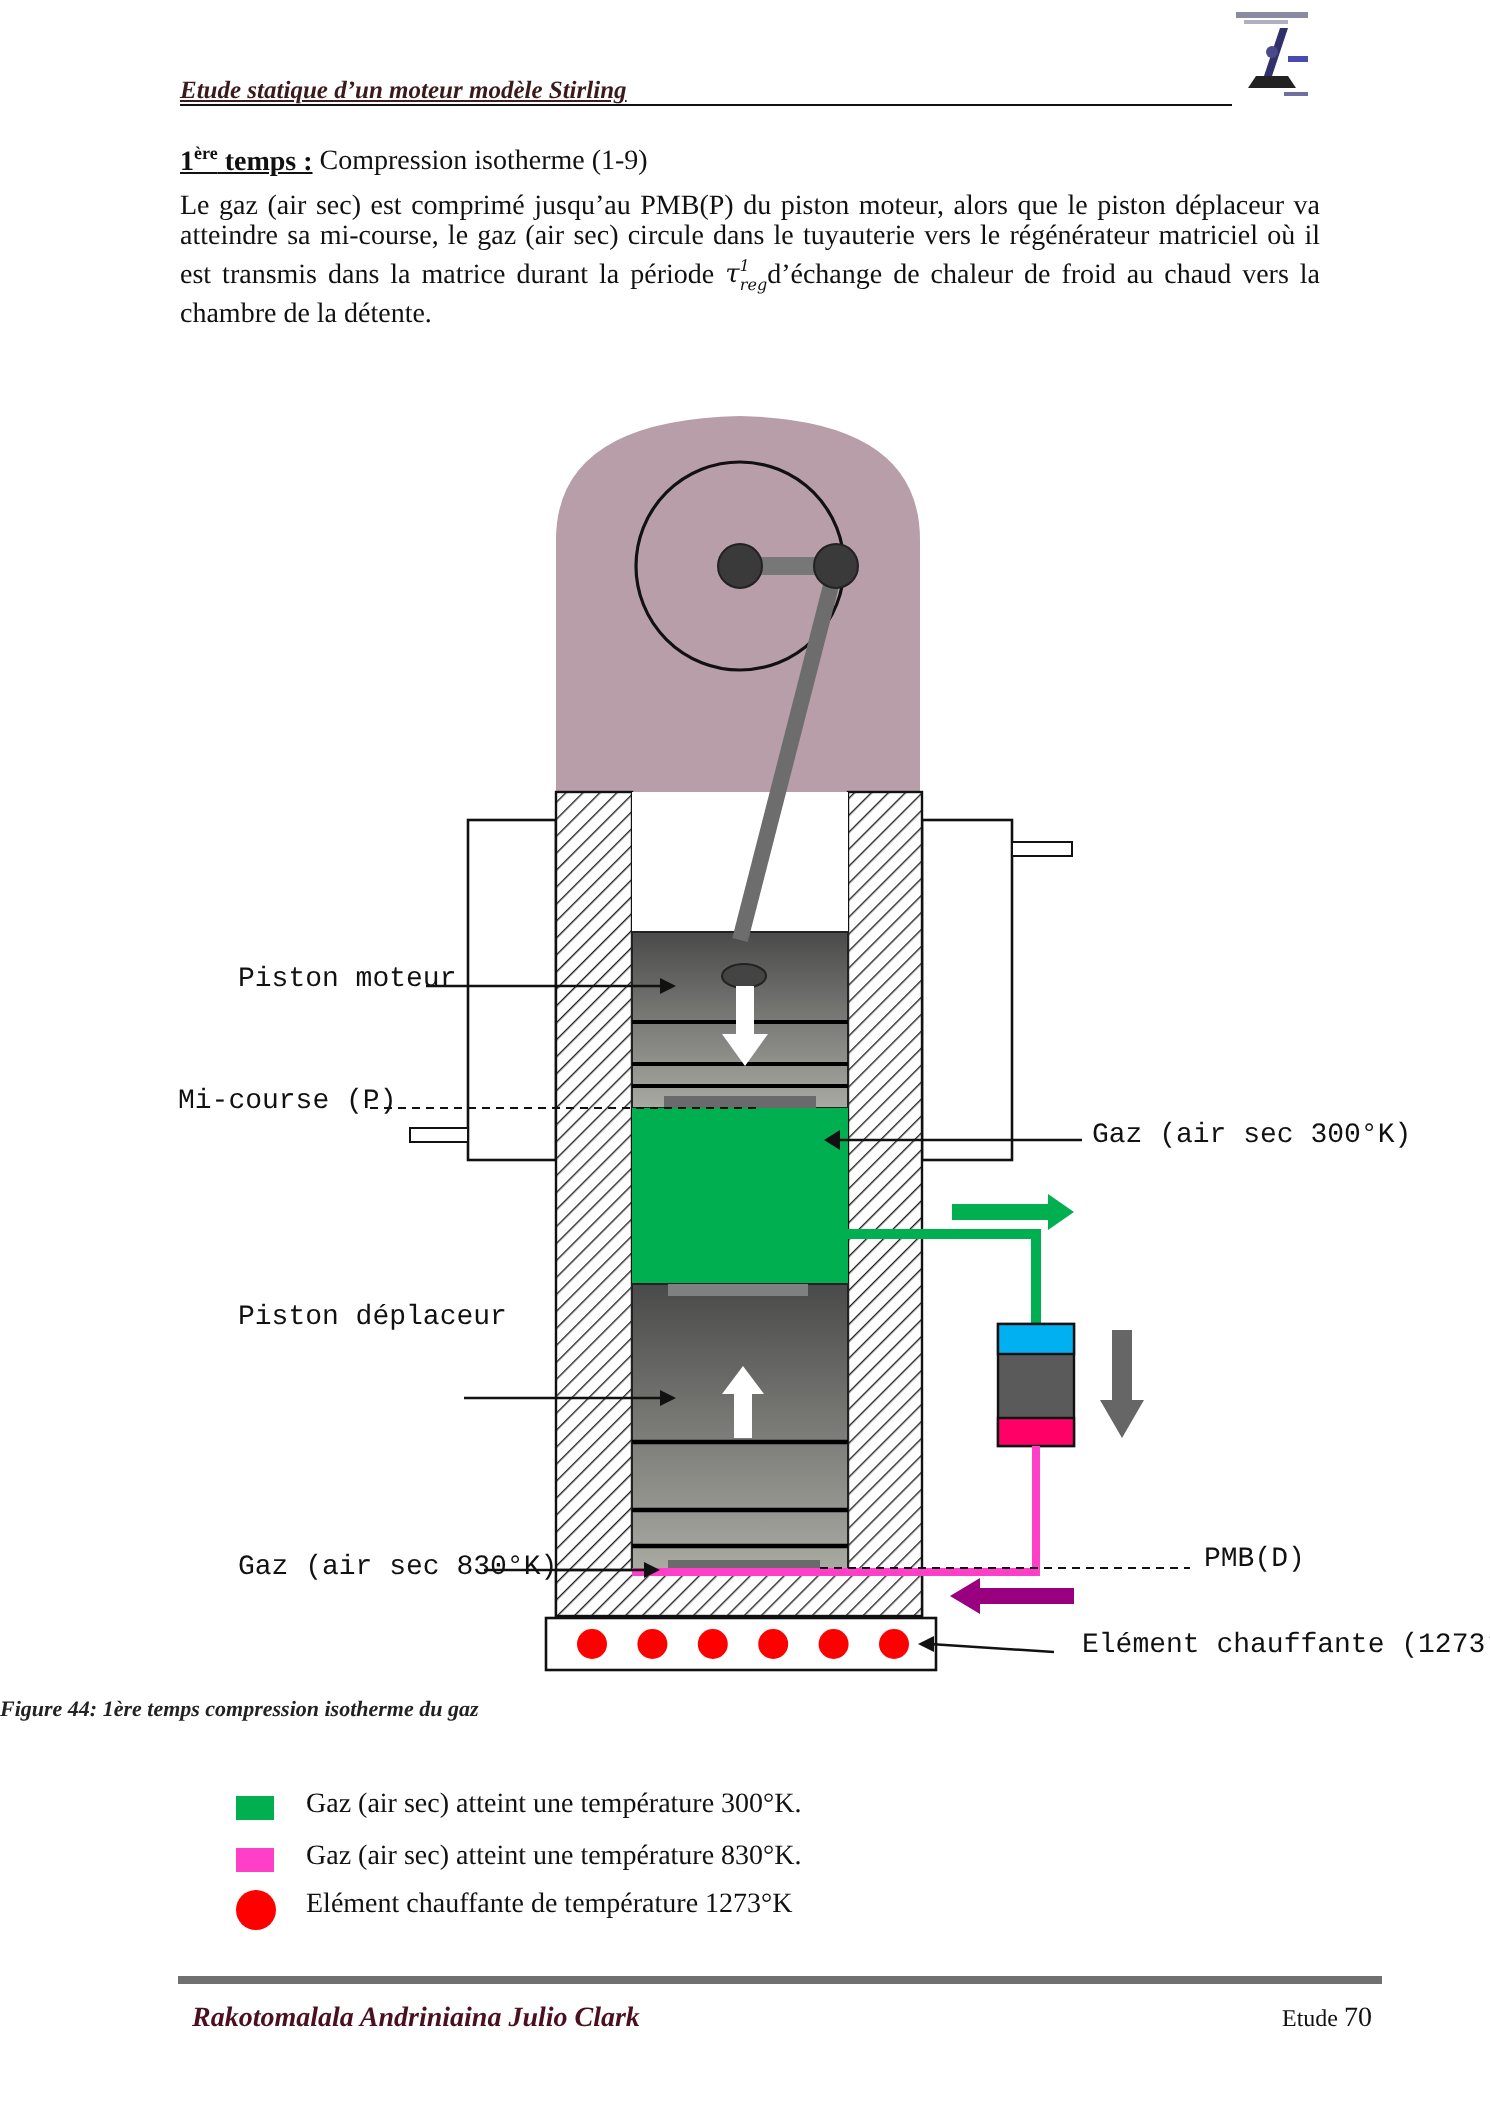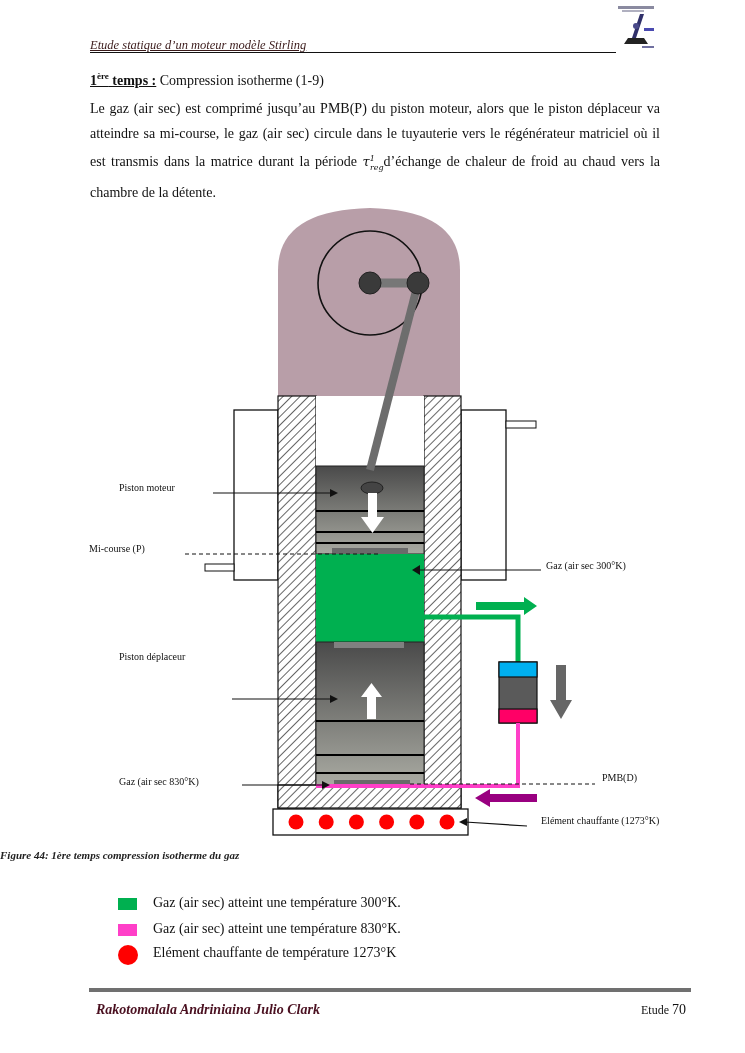--- a/index.html
+++ b/index.html
@@ -1,29 +1,29 @@
 <!DOCTYPE html>
 <html><head>
   <meta charset="utf-8">
   <style>
     html, body { margin: 0; padding: 0; background: #ffffff; }
     body { width: 745px; height: 1053px; position: relative; overflow: hidden;
            font-family: "Liberation Serif", serif; color: #111; }
     .abs { position: absolute; }
-    .header-title { left: 90px; top: 38px; font-size: 12.5px; font-style: italic; font-weight: normal;
+    .header-title { left: 90px; top: 38px; font-size: 12.5px; font-style: italic; font-weight: bold;
                     color: #3a1a1a; text-decoration: underline; }
     .header-rule { left: 90px; top: 52px; width: 526px; height: 1px; background: #111; }
     .logo { left: 614px; top: 4px; width: 44px; height: 48px; }
     .section-heading { left: 90px; top: 71px; font-size: 14px; }
     .section-heading .lead { font-weight: bold; text-decoration: underline; }
     .section-heading sup { font-size: 9px; text-align: center; }
-    .para { left: 90px; top: 96px; width: 570px; font-size: 14px; line-height: 25px; text-align: justify; }
+    .para { left: 90px; top: 96px; width: 570px; font-size: 14px; line-height: 15px; text-align: justify; }
     .para .math { font-family: "DejaVu Serif", serif; font-style: italic; font-size: 13px; }
     .para .math sub, .para .math sup { font-size: 8px; }
-    .lbl { font-size: 10px; white-space: nowrap; }
+    .lbl { font-size: 14px; white-space: nowrap; font-family: Liberation Mono, monospace; }
     .caption { left: 0; width: 733px; top: 849px; text-align: left; font-size: 11px;
                font-style: italic; font-weight: bold; color: #222; }
     .legend-item { left: 118px; font-size: 14px; height: 20px; display: flex; align-items: center; }
     .legend-swatch { position: absolute; left: 0; top: 3px; width: 19px; height: 12px; }
     .legend-dot { position: absolute; left: 0; top: 0; width: 20px; height: 20px; border-radius: 50%; }
     .legend-text { position: absolute; left: 35px; top: 0; white-space: nowrap; }
     .footer-rule { left: 89px; top: 988px; width: 602px; height: 4px; background: #707070; }
     .footer-author { left: 96px; top: 1002px; font-size: 14px; font-style: italic; font-weight: bold; color: #4a1020; }
     .footer-page { left: 641px; top: 1002px; font-size: 12px; }
     .footer-page .num { font-size: 14px; }

